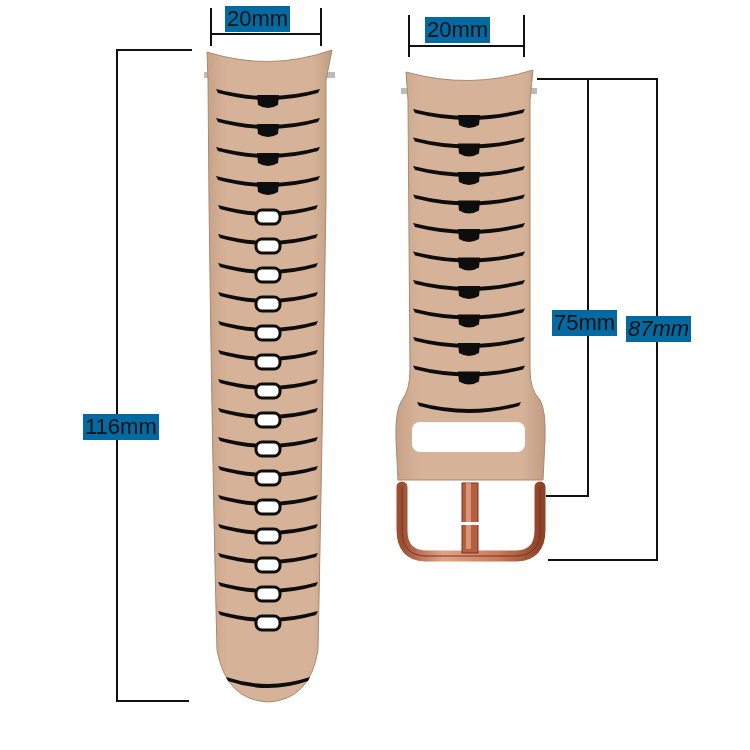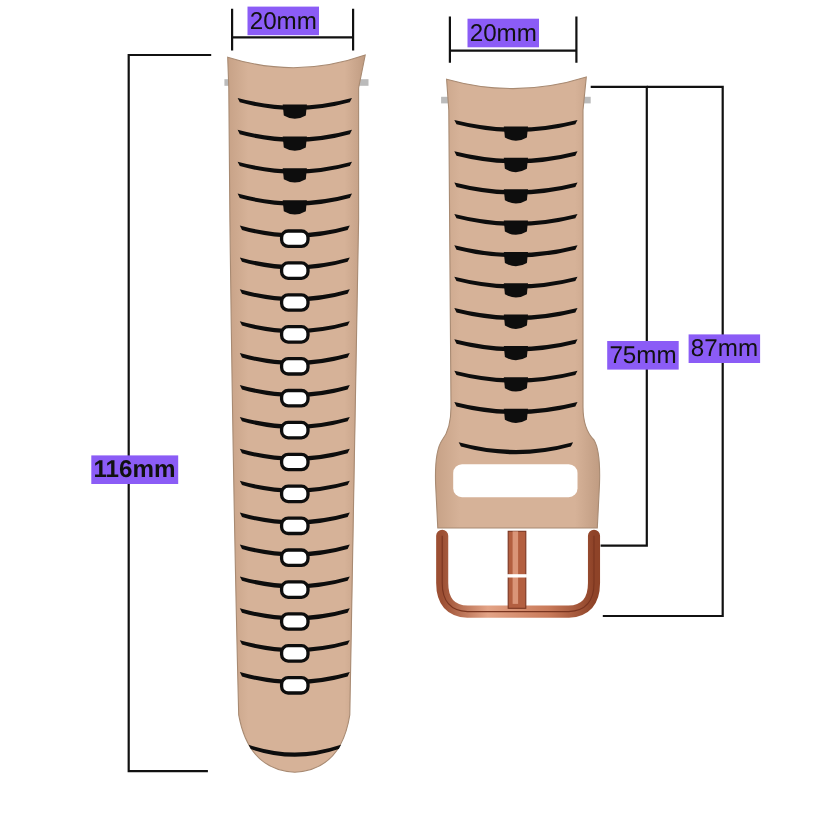--- a/index.html
+++ b/index.html
@@ -1,19 +1,19 @@
 <!DOCTYPE html>
 <html><head>
 <meta charset="utf-8">
 <style>
   html, body { margin: 0; padding: 0; background: #ffffff; }
   body { width: 750px; height: 750px; position: relative; overflow: hidden;
          font-family: "Liberation Sans", sans-serif; }
   #stage { position: absolute; left: 0; top: 0; width: 750px; height: 750px; }
-  .dim-label { position: absolute; font-size: 22px; color: #111; background: #8b5cf6;
+  .dim-label { position: absolute; font-size: 22px; color: #111; background: #0369a1;
                line-height: 26px; padding: 0 2px; white-space: nowrap; }
 </style>
 </head>
 <body>
 
 <div id="stage">
   <svg width="750" height="750" viewBox="0 0 750 750">
     <defs>
       <linearGradient id="strapGrad" x1="0" x2="1" y1="0" y2="0">
         <stop offset="0" stop-color="#c7a287"></stop>
@@ -125,16 +125,16 @@
       <path d="M192 50 L117 50 L117 701 L189 701"></path>
 
       <path d="M537 79 L588 79 L588 496 L546 496"></path>
 
       <path d="M588 79 L657 79 L657 560 L548 560"></path>
     </g>
   </svg>
 
   <div class="dim-label" style="left:225px; top:6px;">20mm</div>
   <div class="dim-label" style="left:425px; top:17px;">20mm</div>
-  <div class="dim-label" style="left:83px; top:414px;font-weight:bold;">116mm</div>
+  <div class="dim-label" style="left:83px; top:414px;">116mm</div>
   <div class="dim-label" style="left:552px; top:270px;margin-top:40px;">75mm</div>
-  <div class="dim-label" style="left:626px; top:304px;">87mm</div>
+  <div class="dim-label" style="left:626px; top:316px;font-style:italic;">87mm</div>
 </div>
 
 </body></html>

